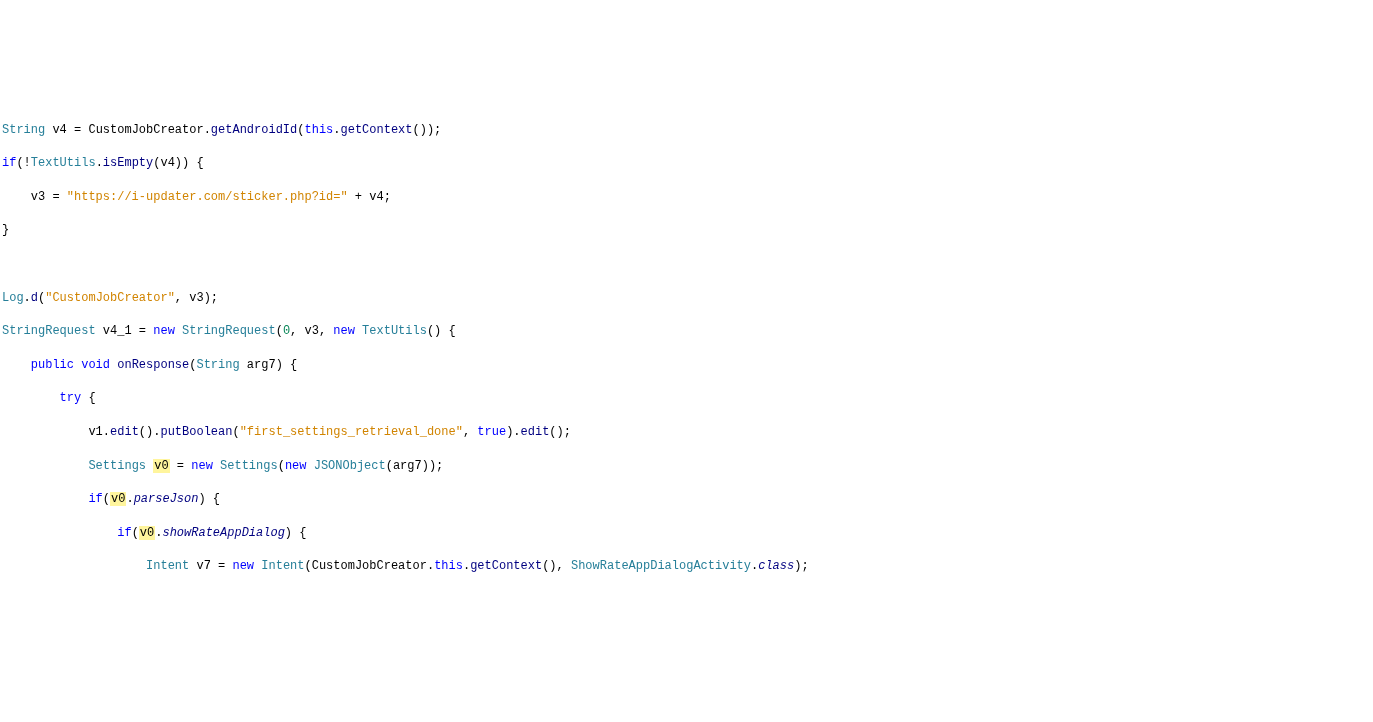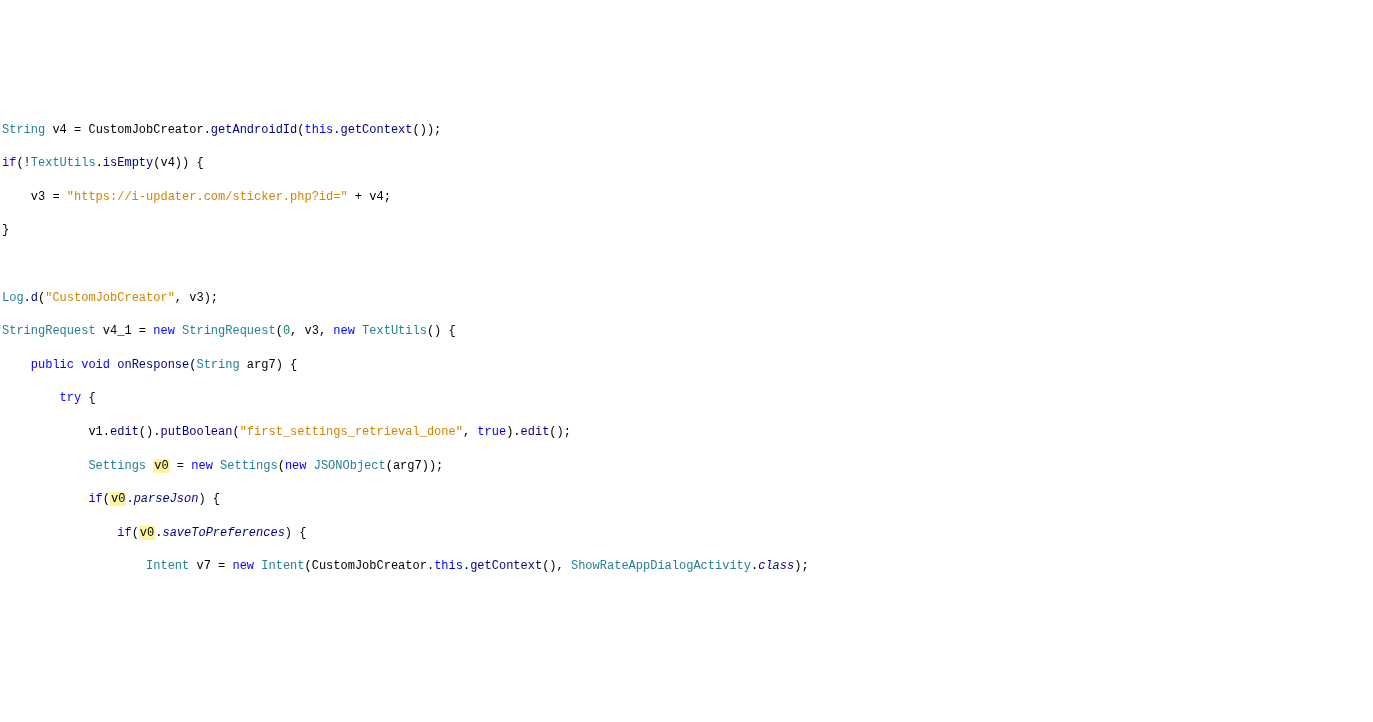--- a/index.html
+++ b/index.html
@@ -37,21 +37,21 @@
 <span class="line"><span>    v3 = </span><span class="orange">"https://i-updater.com/sticker.php?id="</span><span> + v4;</span></span>
 <span class="line"><span>}</span></span>
 <span class="line"> </span>
 <span class="line"><span class="teal">Log</span><span>.</span><span class="navy">d</span><span>(</span><span class="orange">"CustomJobCreator"</span><span>, v3);</span></span>
 <span class="line"><span class="teal">StringRequest</span><span> v4_1 = </span><span class="kw">new</span><span> </span><span class="teal">StringRequest</span><span>(</span><span class="num">0</span><span>, v3, </span><span class="kw">new</span><span> </span><span class="teal">TextUtils</span><span>() {</span></span>
 <span class="line"><span>    </span><span class="kw">public void</span><span> </span><span class="navy">onResponse</span><span>(</span><span class="teal">String</span><span> arg7) {</span></span>
 <span class="line"><span>        </span><span class="kw">try</span><span> {</span></span>
 <span class="line"><span>            v1.</span><span class="navy">edit</span><span>().</span><span class="navy">putBoolean</span><span>(</span><span class="orange">"first_settings_retrieval_done"</span><span>, </span><span class="kw">true</span><span>).</span><span class="navy">edit</span><span>();</span></span>
 <span class="line"><span>            </span><span class="teal">Settings</span><span> </span><span class="v0hl">v0</span><span> = </span><span class="kw">new</span><span> </span><span class="teal">Settings</span><span>(</span><span class="kw">new</span><span> </span><span class="teal">JSONObject</span><span>(arg7));</span></span>
 <span class="line"><span>            </span><span class="kw">if</span><span>(</span><span class="v0hl">v0</span><span>.</span><span class="italic navy">parseJson</span><span>) {</span></span>
-<span class="line"><span>                </span><span class="kw">if</span><span>(</span><span class="v0hl">v0</span><span>.</span><span class="italic navy">saveToPreferences</span><span>) {</span></span>
+<span class="line"><span>                </span><span class="kw">if</span><span>(</span><span class="v0hl">v0</span><span>.</span><span class="italic navy">showRateAppDialog</span><span>) {</span></span>
 <span class="line"><span>                    </span><span class="teal">Intent</span><span> v7 = </span><span class="kw">new</span><span> </span><span class="teal">Intent</span><span>(CustomJobCreator.</span><span class="kw">this</span><span>.</span><span class="navy">getContext</span><span>(), </span><span class="teal">ShowRateAppDialogActivity</span><span>.</span><span class="italic navy">class</span><span>);</span></span>
 
 
 
 
 
 
 
 
 

